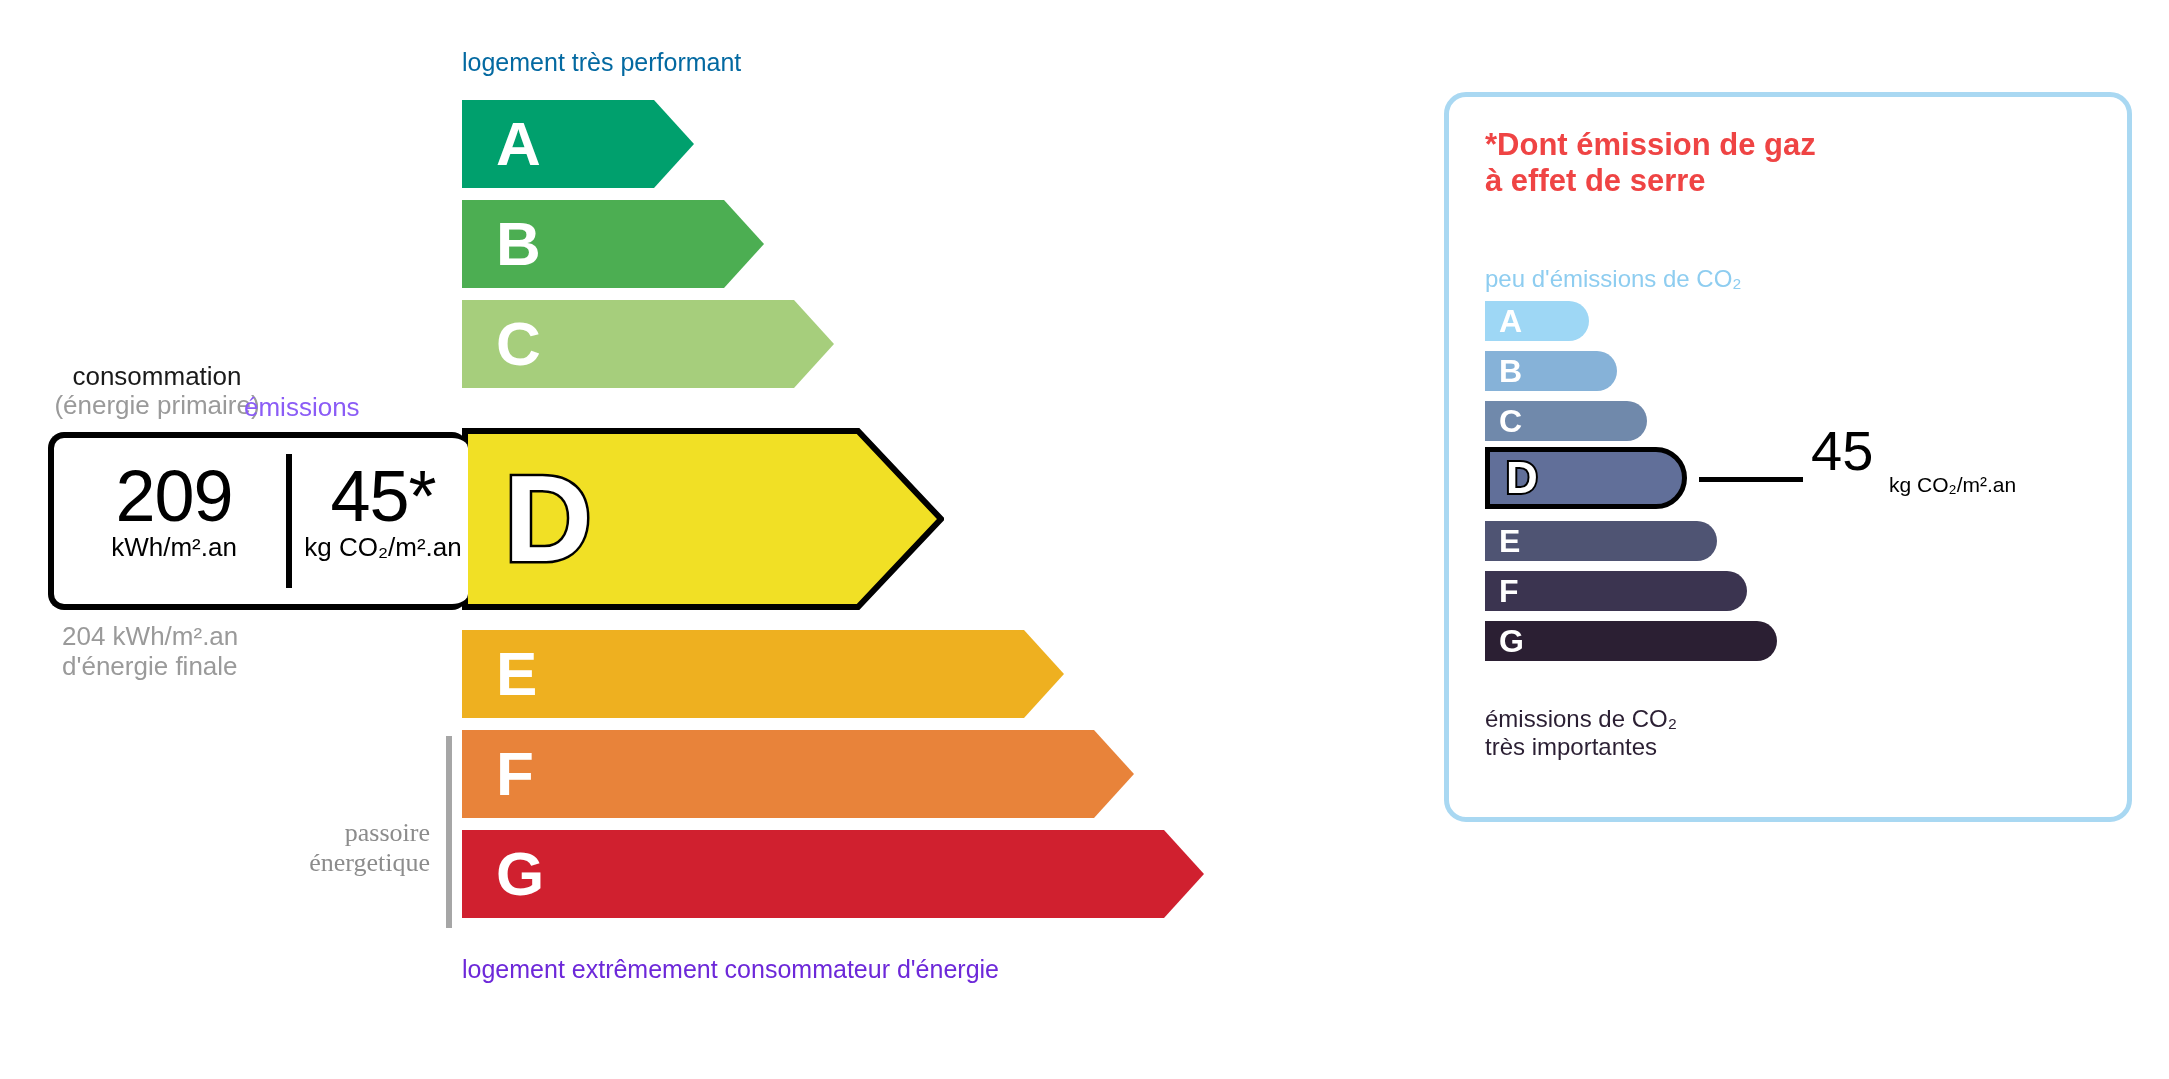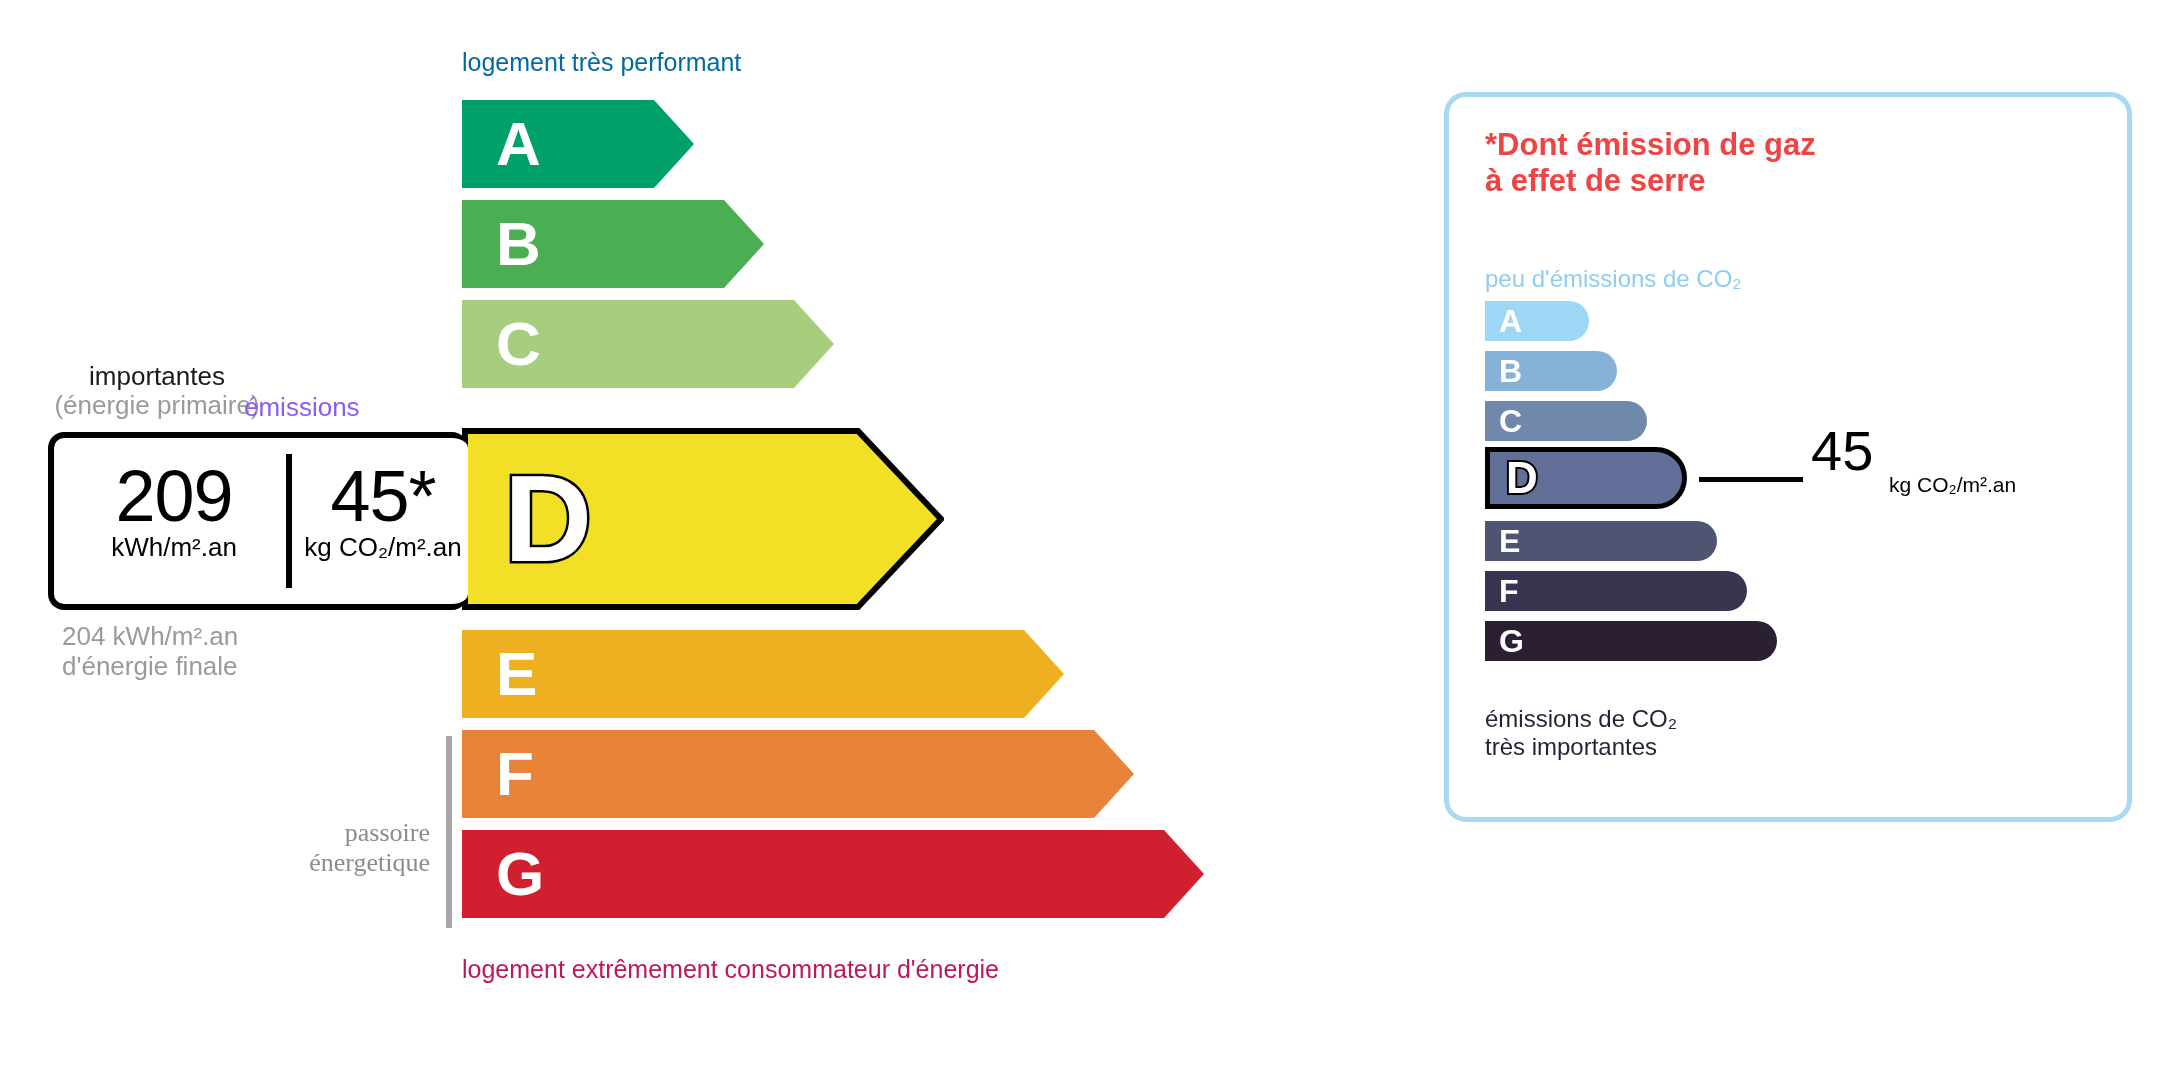--- a/index.html
+++ b/index.html
@@ -28,21 +28,21 @@
     top: 48px;
     font-size: 25px;
     color: #0369a1;
     white-space: nowrap;
   }
   .bottom-caption {
     position: absolute;
     left: 462px;
     top: 955px;
     font-size: 25px;
-    color: #be185d;
+    color: #6d28d9;
     white-space: nowrap;
   }
 
   
   .bar {
     position: absolute;
     left: 462px;
     height: 88px;
     display: block;
   }
@@ -316,21 +316,21 @@
   <div class="bar bar-g">
     <svg viewBox="0 0 742 88" preserveAspectRatio="none">
       <polygon points="0,0 702,0 742,44 702,88 0,88" fill="#d0202f"></polygon>
     </svg>
     <span class="letter">G</span>
   </div>
 
   <div class="bottom-caption">logement extrêmement consommateur d'énergie</div>
 
   <div class="lbl-consommation">
-    <span>importantes</span>
+    <span>consommation</span>
     <span class="sub">(énergie primaire)</span>
   </div>
   <div class="lbl-emissions">émissions</div>
 
   <div id="value-box">
     <div class="divider"></div>
     <div class="val-cell left">
       <div class="val-number">209</div>
       <div class="val-unit">kWh/m².an</div>
     </div>

